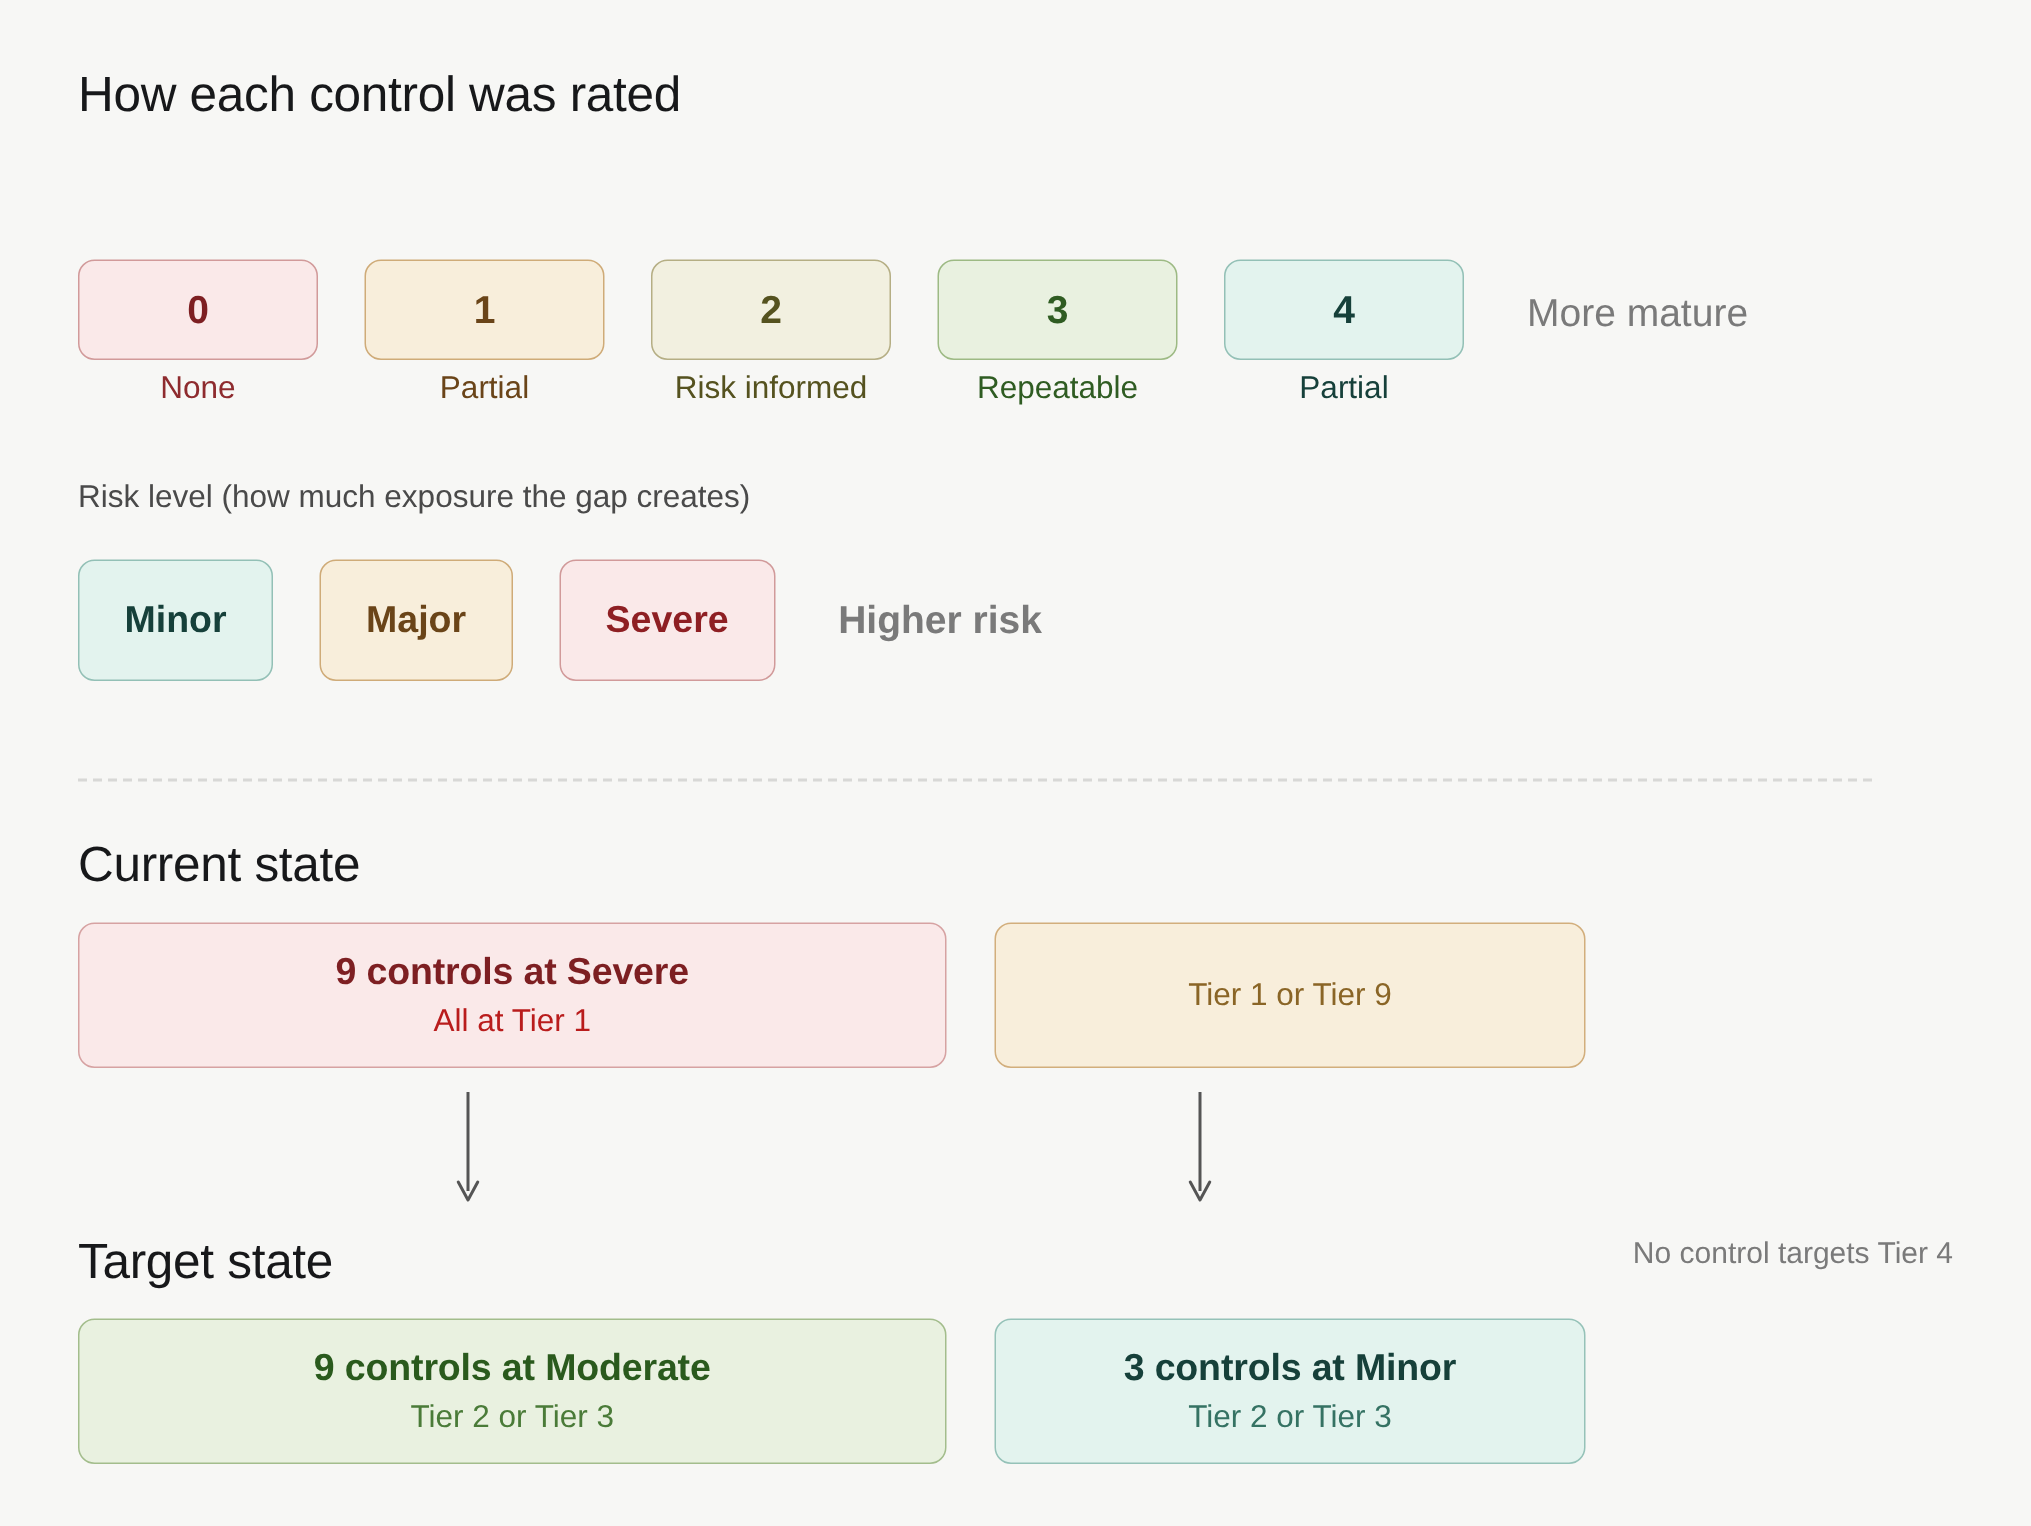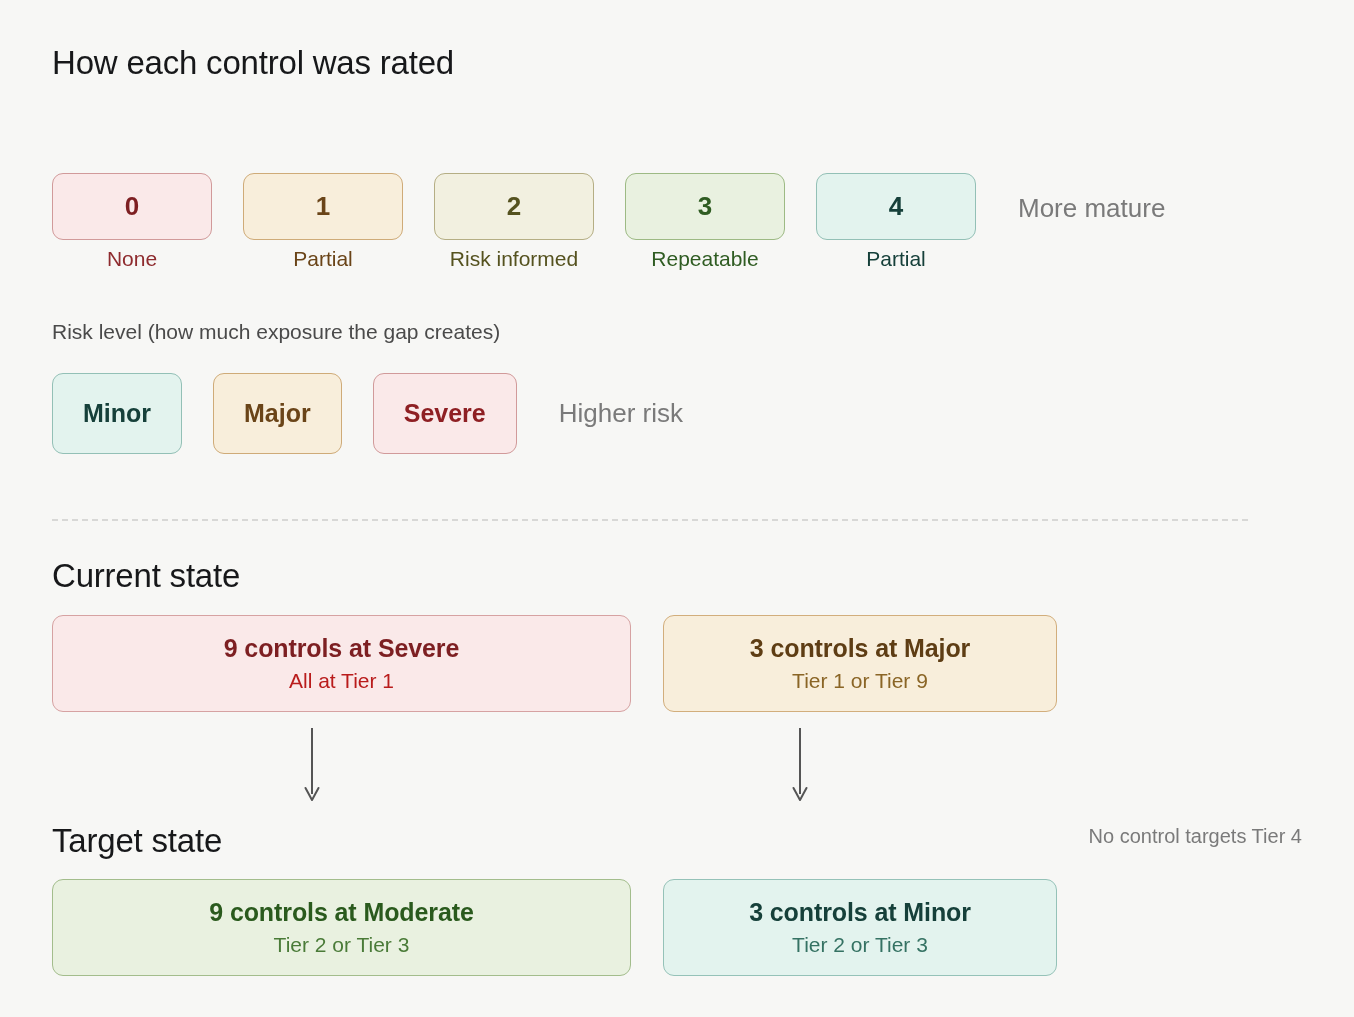--- a/index.html
+++ b/index.html
@@ -127,21 +127,21 @@
     align-items: center;
     justify-content: center;
     font-size: 25px;
     font-weight: bold;
     white-space: nowrap;
   }
   .r-minor    { background: #e3f3ee; border-color: #93c0b6; color: #16403a; }
   .r-moderate { background: #e9f1e0; border-color: #9dba84; color: #2f5c22; }
   .r-major    { background: #f8eedb; border-color: #cfab78; color: #6a4418; }
   .r-severe   { background: #fae9e9; border-color: #d19a9a; color: #8e1f23; }
-  .risk-hint { margin-left: 11px; }
+  .risk-hint { margin-left: 11px; font-weight: bold; }
 
   
   .divider {
     position: absolute;
     left: 52px;
     top: 519px;
     width: 1196px;
     height: 0;
     border-top: 2px dashed #d8d8d6;
   }
@@ -258,21 +258,20 @@
   <div class="divider"></div>
 
   <div class="section-title" id="title-current">Current state</div>
 
   <div class="card-row row-current">
     <div class="state-card card-wide c-severe">
       <div class="card-title">9 controls at Severe</div>
       <div class="card-sub">All at Tier 1</div>
     </div>
     <div class="state-card card-narrow c-major">
-      <div class="card-title">3 controls at Major</div>
       <div class="card-sub">Tier 1 or Tier 9</div>
     </div>
   </div>
 
   <svg class="arrow arrow-1" viewBox="0 0 20 76">
     <line x1="10" y1="0" x2="10" y2="66" stroke="#555555" stroke-width="2"></line>
     <path d="M3.5 60 L10 72 L16.5 60" fill="none" stroke="#555555" stroke-width="2" stroke-linecap="round" stroke-linejoin="round"></path>
   </svg>
   <svg class="arrow arrow-2" viewBox="0 0 20 76">
     <line x1="10" y1="0" x2="10" y2="66" stroke="#555555" stroke-width="2"></line>

